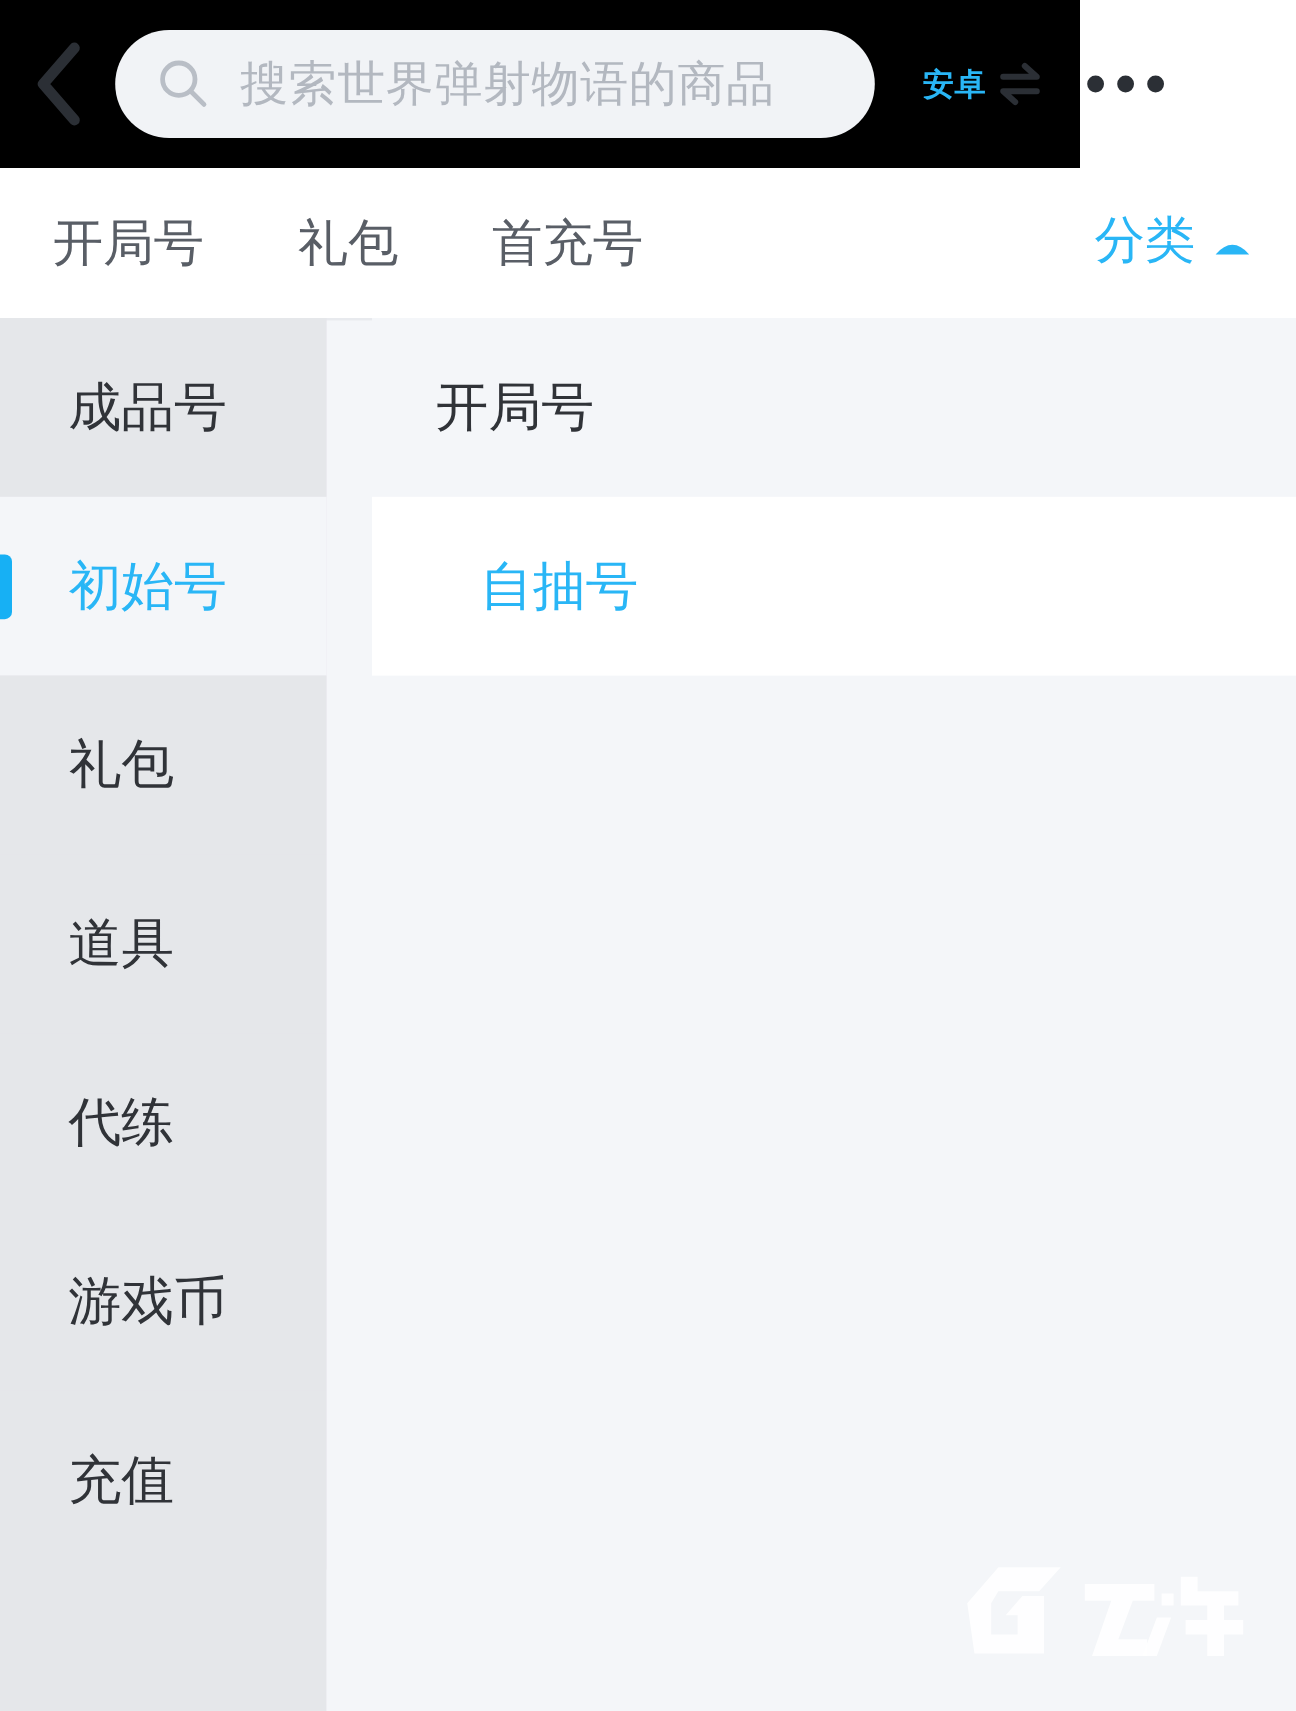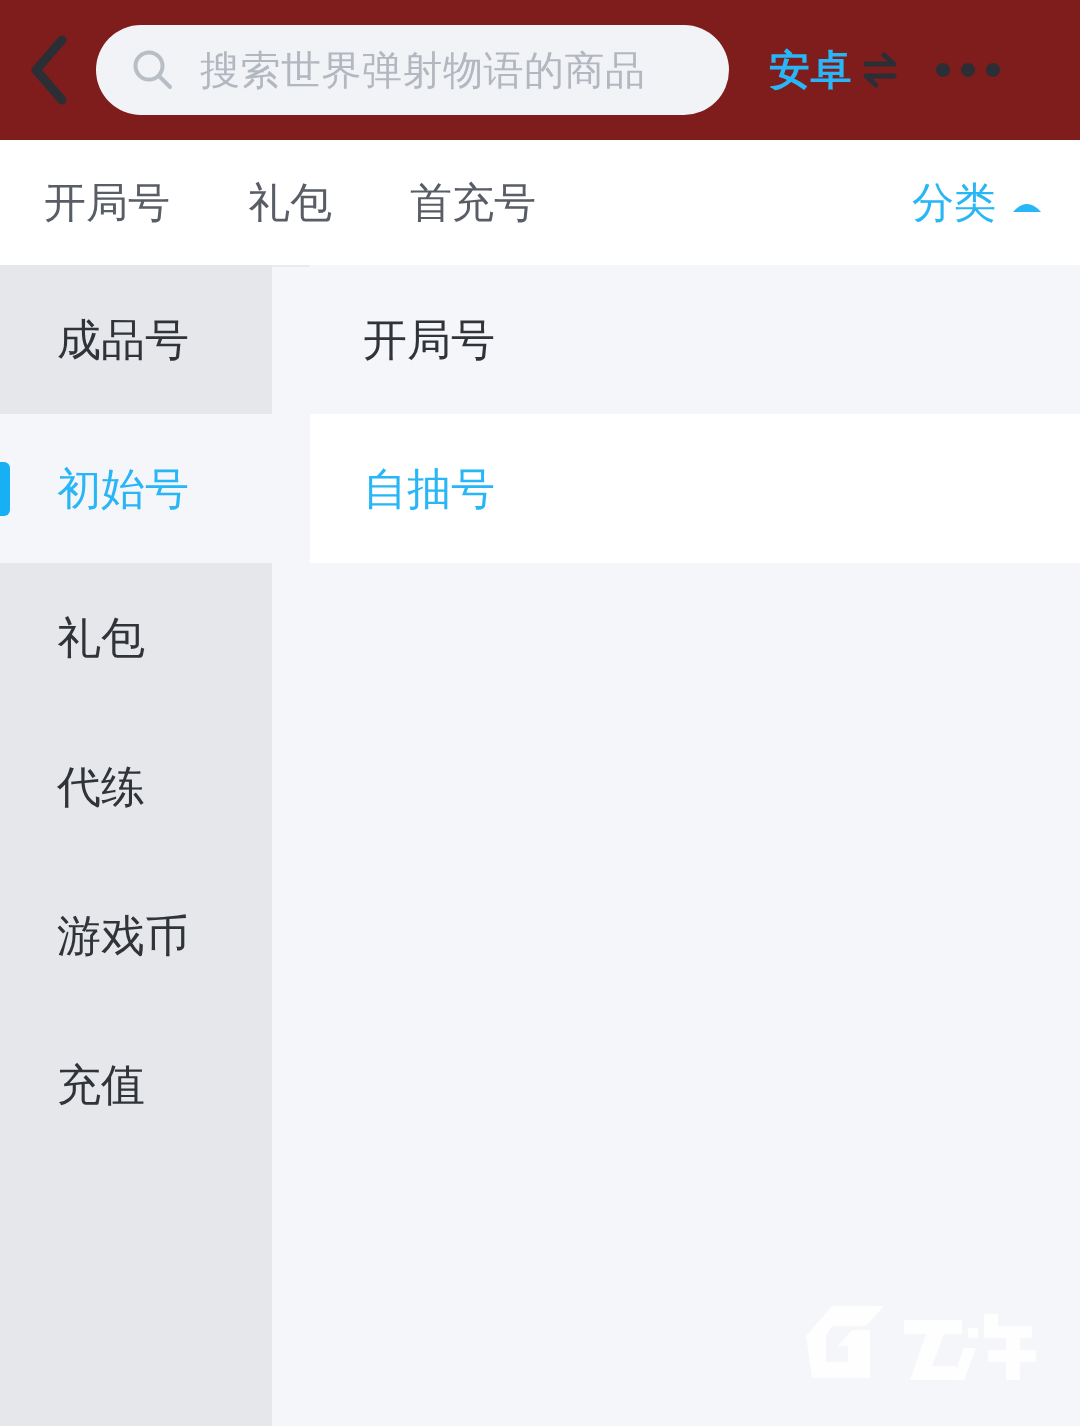--- a/index.html
+++ b/index.html
@@ -12,23 +12,23 @@
     background: #ffffff;
     font-family: "Liberation Sans", "DejaVu Sans", sans-serif;
     overflow: hidden;
     position: relative;
   }
 
   
   .header {
     position: absolute;
     left: 0; top: 0;
-    width: 1080px;
+    width: 900px;
     height: 140px;
-    background: #7f1d1d;
+    background: #000000;
     display: flex;
     align-items: center;
     box-sizing: border-box;
   }
   .back-btn {
     width: 96px;
     height: 140px;
     display: flex;
     align-items: center;
     justify-content: center;
@@ -63,21 +63,21 @@
     line-height: 1;
   }
   .platform-switch {
     margin-left: 40px;
     display: flex;
     align-items: center;
     flex: 0 0 auto;
     height: 140px;
   }
   .platform-label {
-    font-size: 41px;
+    font-size: 26px;
     color: #29b6f6;
     font-weight: 600;
     line-height: 1;
     letter-spacing: 0.5px;
   }
   .swap-icon {
     margin-left: 2px;
     display: block;
   }
   .more-btn {
@@ -120,20 +120,21 @@
     line-height: 1;
   }
   .category-toggle {
     position: absolute;
     right: 36px;
     top: 0;
     height: 125px;
     display: flex;
     align-items: center;
     gap: 14px;
+    font-family: Liberation Mono, monospace;
   }
   .category-label {
     font-size: 42px;
     color: #29b6f6;
     line-height: 1;
     white-space: nowrap;
   }
   .caret-up {
     display: block;
     margin-top: 4px;
@@ -216,20 +217,21 @@
     background: #ffffff;
   }
   .content-label {
     font-size: 44px;
     color: #303338;
     line-height: 1;
     white-space: nowrap;
   }
   .content-row.selected .content-label {
     color: #29b6f6;
+    margin-left: 37px;
   }
 
   
   .watermark {
     position: absolute;
     right: 30px;
     bottom: 30px;
     width: 258px;
     height: 104px;
     opacity: 1;
@@ -296,20 +298,23 @@
 
     <div class="side-item active">
       <span class="active-bar"></span>
       <span class="side-label">初始号</span>
     </div>
 
     <div class="side-item">
       <span class="side-label">礼包</span>
     </div>
 
+    <div class="side-item">
+      <span class="side-label">道具</span>
+    </div>
 
     <div class="side-item">
       <span class="side-label">代练</span>
     </div>
 
     <div class="side-item">
       <span class="side-label">游戏币</span>
     </div>
 
 

